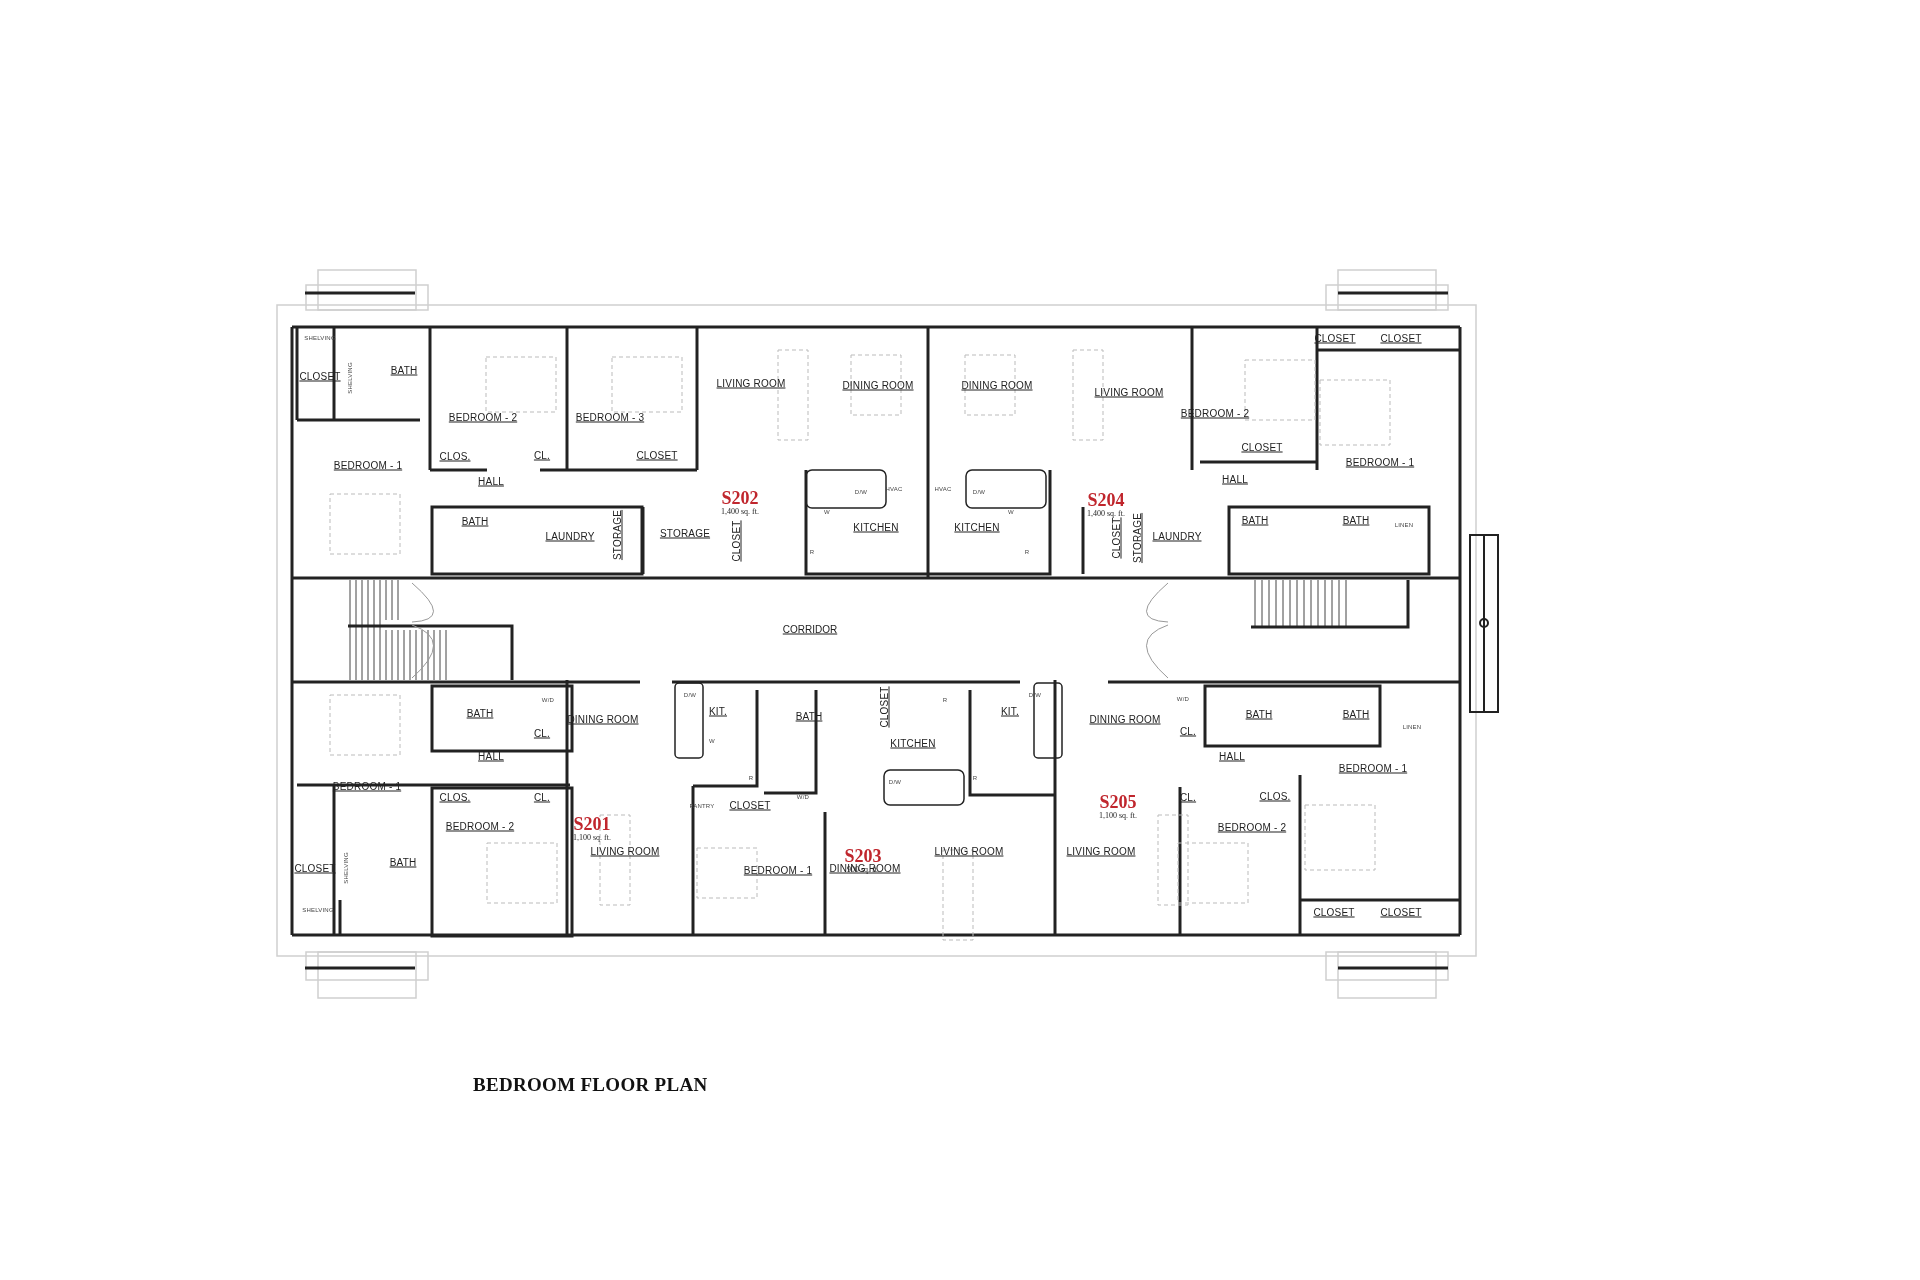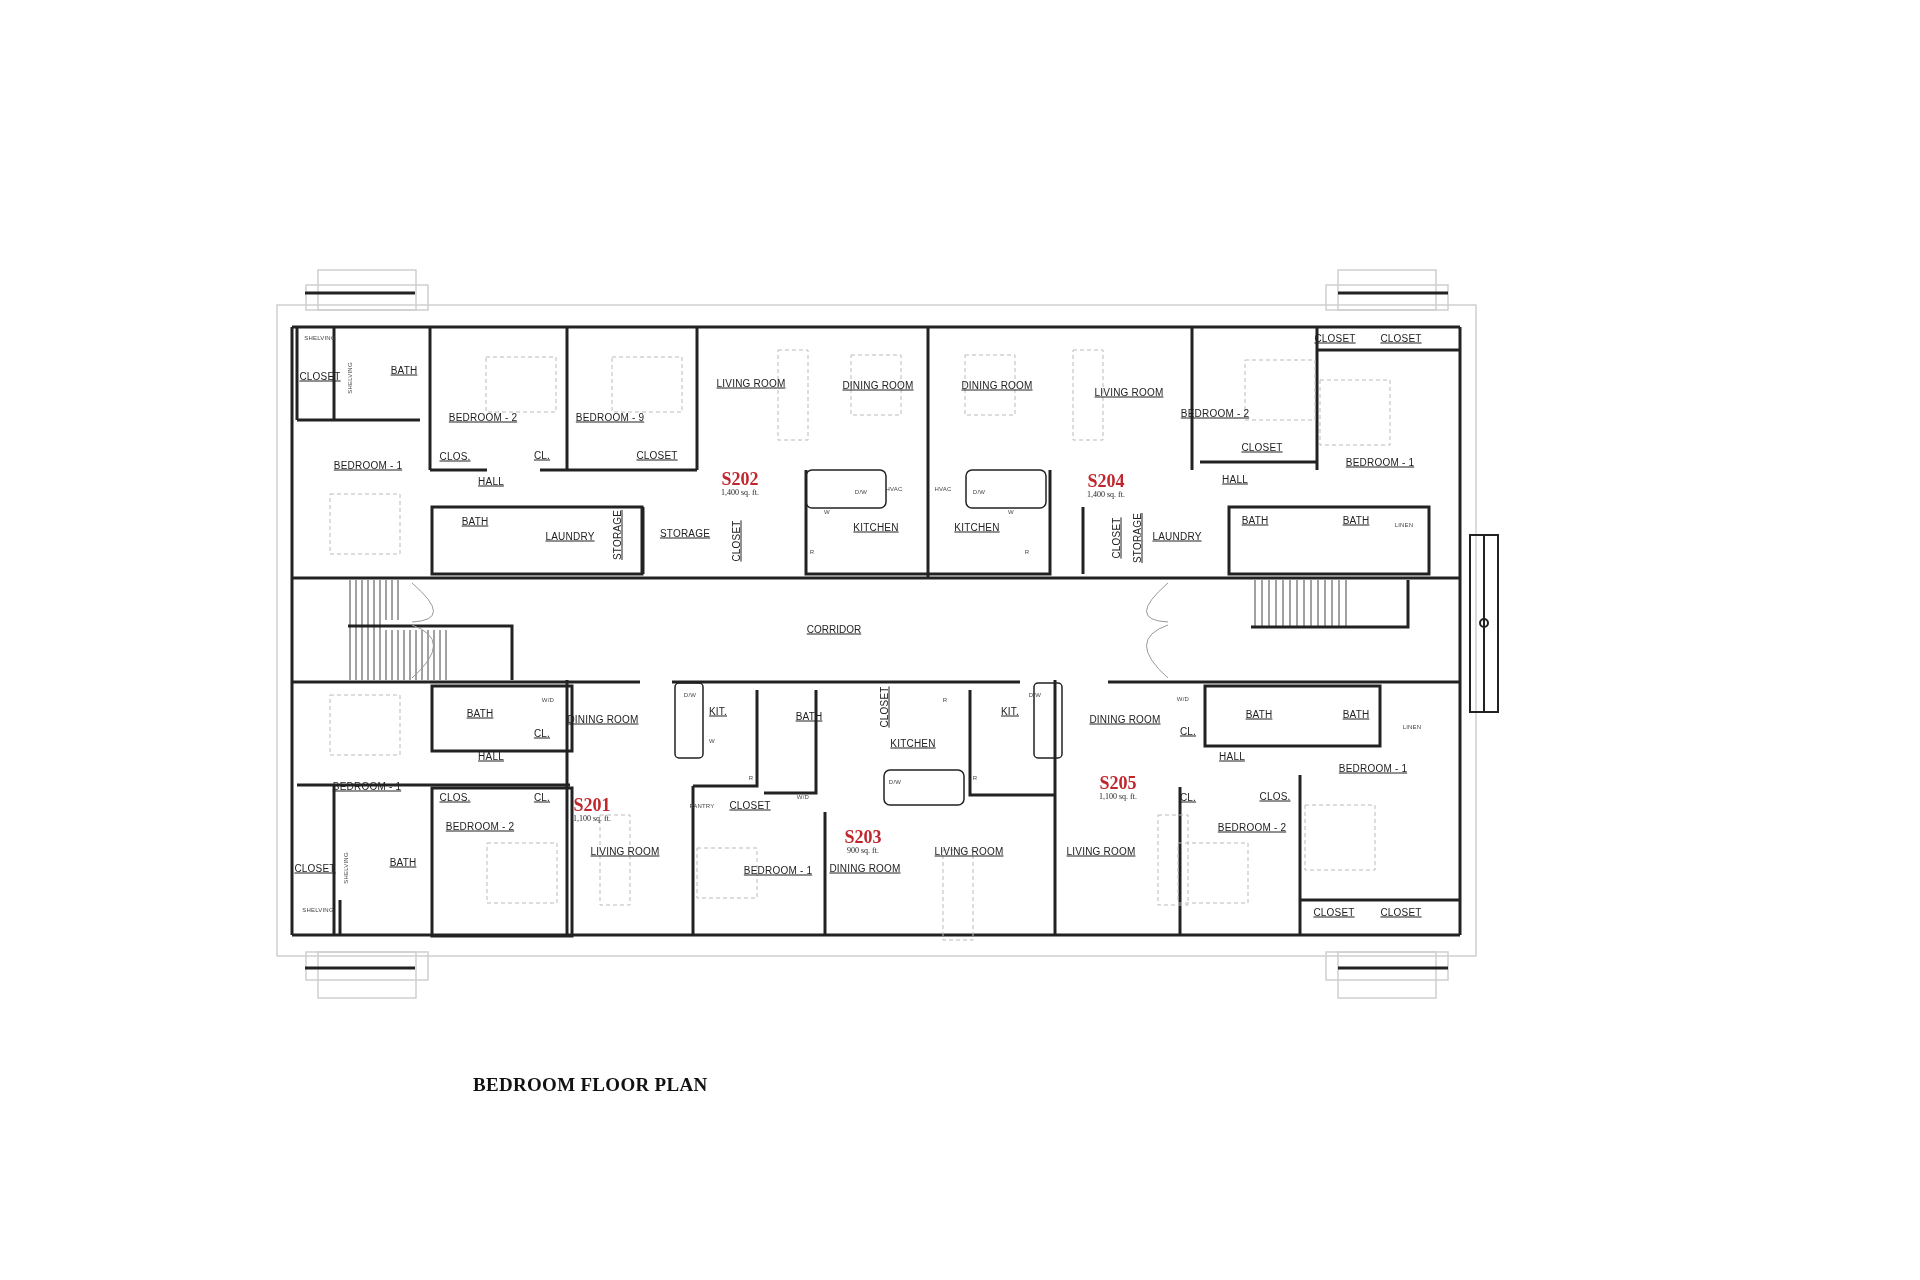--- a/index.html
+++ b/index.html
@@ -1,21 +1,21 @@
 <!DOCTYPE html>
 <html><head>
 <meta charset="utf-8">
 <style>
   html,body{margin:0;padding:0;background:#ffffff;}
   #page{position:relative;width:1920px;height:1280px;background:#fff;overflow:hidden;font-family:"Liberation Sans",sans-serif;}
   svg.plan{position:absolute;left:0;top:0;}
   .lbl{position:absolute;font-family:"Liberation Sans",sans-serif;font-size:10px;color:#222;text-decoration:underline;white-space:nowrap;transform:translate(-50%,-50%);letter-spacing:0.2px;}
   .lbl.sm{font-size:6px;text-decoration:none;color:#444;}
   .lbl.vert{transform:translate(-50%,-50%) rotate(-90deg);}
-  .unit{position:absolute;transform:translate(-50%,-50%);text-align:center;font-family:"Liberation Serif",serif;}
+  .unit{position:absolute;transform:translate(-50%,-50%);text-align:center;font-family:"Liberation Serif",serif;margin-top:19px;}
   .unit .num{display:block;font-size:18px;font-weight:bold;color:#c0262d;line-height:18px;}
   .unit .area{display:block;font-size:8px;color:#222;line-height:10px;}
   .title{position:absolute;left:473px;top:1074px;font-family:"Liberation Serif",serif;font-weight:bold;font-size:19px;color:#111;letter-spacing:0.3px;}
   .corr{position:absolute;transform:translate(-50%,-50%);font-size:10px;text-decoration:underline;color:#222;}
 </style>
 </head>
 <body>
 
 <div id="page">
 
@@ -186,29 +186,29 @@
   </div>
   <div class="unit" style="left:863px;top:842px;">
     <span class="num">S203</span>
     <span class="area">900 sq. ft.</span>
   </div>
   <div class="unit" style="left:1118px;top:788px;">
     <span class="num">S205</span>
     <span class="area">1,100 sq. ft.</span>
   </div>
 
-  <div class="corr" style="left:810px;top:629px;margin-left:24px;">CORRIDOR</div>
+  <div class="corr" style="left:810px;top:629px;">CORRIDOR</div>
 
   <div class="lbl sm" style="left:320px;top:338px;">SHELVING</div>
   <div class="lbl" style="left:320px;top:376px;">CLOSET</div>
   <div class="lbl sm vert" style="left:350px;top:378px;">SHELVING</div>
   <div class="lbl" style="left:404px;top:370px;">BATH</div>
   <div class="lbl" style="left:368px;top:465px;">BEDROOM - 1</div>
   <div class="lbl" style="left:483px;top:417px;">BEDROOM - 2</div>
-  <div class="lbl" style="left:610px;top:417px;">BEDROOM - 9</div>
+  <div class="lbl" style="left:610px;top:417px;">BEDROOM - 3</div>
   <div class="lbl" style="left:455px;top:456px;">CLOS.</div>
   <div class="lbl" style="left:542px;top:455px;">CL.</div>
   <div class="lbl" style="left:657px;top:455px;">CLOSET</div>
   <div class="lbl" style="left:491px;top:481px;">HALL</div>
   <div class="lbl" style="left:475px;top:521px;">BATH</div>
   <div class="lbl" style="left:570px;top:536px;">LAUNDRY</div>
   <div class="lbl vert" style="left:617px;top:535px;">STORAGE</div>
   <div class="lbl" style="left:685px;top:533px;">STORAGE</div>
   <div class="lbl vert" style="left:736px;top:541px;">CLOSET</div>
   <div class="lbl" style="left:751px;top:383px;">LIVING ROOM</div>

